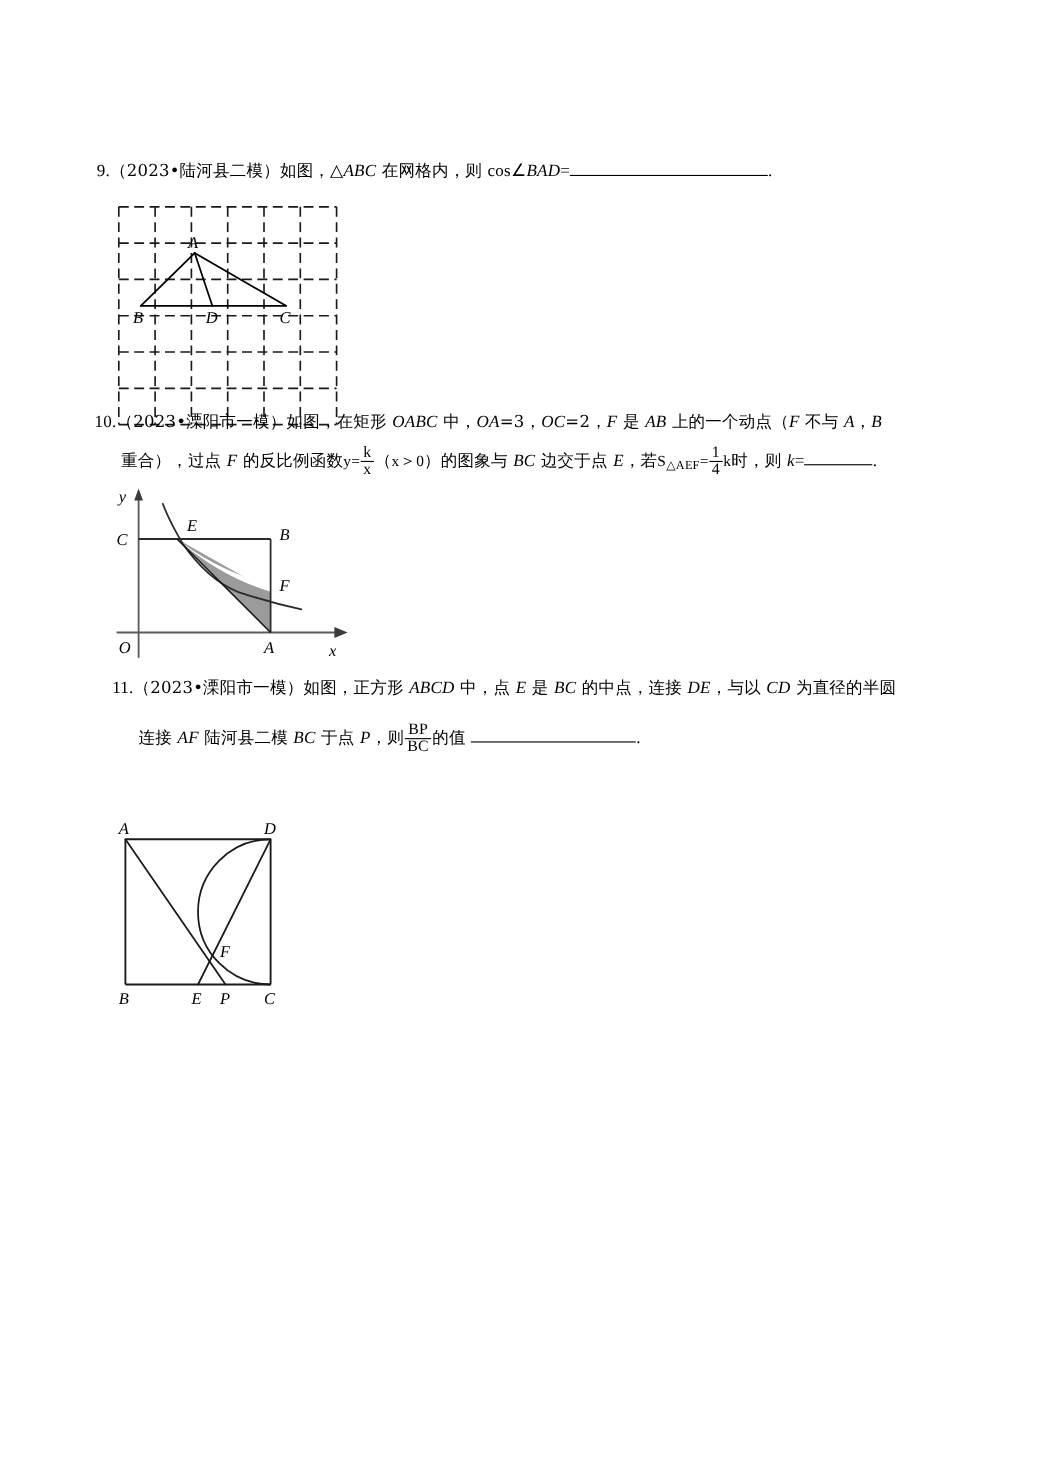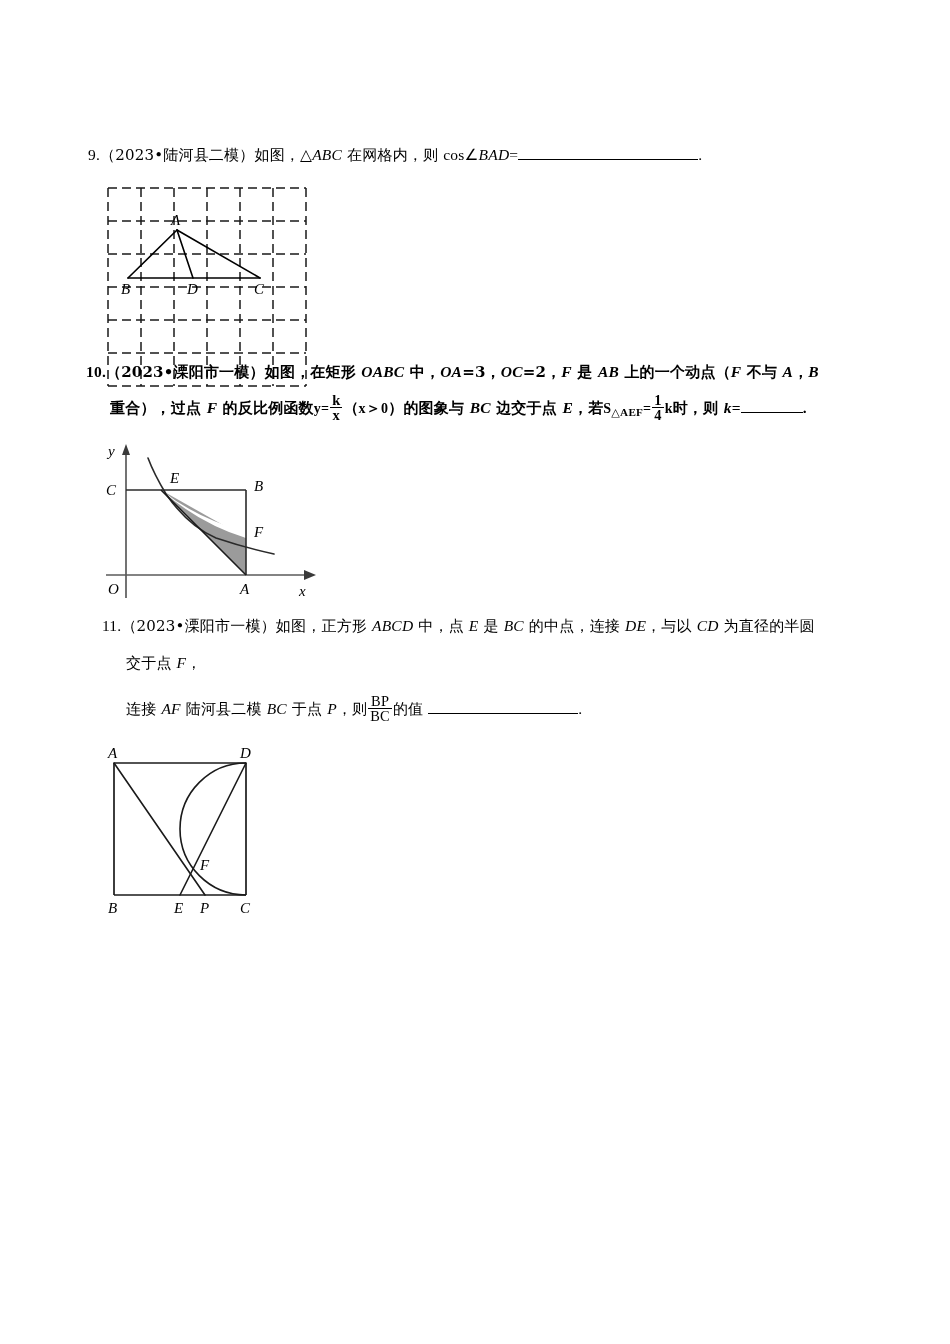--- a/index.html
+++ b/index.html
@@ -102,21 +102,21 @@
         <line x1="73" y1="46" x2="89" y2="94"></line>
         <line x1="24" y1="94" x2="156" y2="94"></line>
       </g>
       <text class="lbl" x="67" y="41">A</text>
       <text class="lbl" x="17" y="110">B</text>
       <text class="lbl" x="83" y="110">D</text>
       <text class="lbl" x="150" y="110">C</text>
     </svg>
   </div>
 
-  <div class="qblock" style="left:86px; top:364px;font-weight:bold;">
+  <div class="qblock" style="left:86px; top:376px;">
     <div class="qline">
       <span class="num">10</span><span class="num">.</span><span class="cn">（</span><span class="cn">2023•溧阳市一模</span><span class="cn">）</span><span class="cn">如图，在矩形 </span><span class="it">OABC</span><span class="cn"> 中，</span><span class="it">OA</span><span class="cn">=3，</span><span class="it">OC</span><span class="cn">=2，</span><span class="it">F</span><span class="cn"> 是 </span><span class="it">AB</span><span class="cn"> 上的一个动点（</span><span class="it">F</span><span class="cn"> 不与 </span><span class="it">A</span><span class="cn">，</span><span class="it">B</span>
     </div>
     <div class="qline" style="margin-top:12px; margin-left:24px;">
       <span class="cn">重合），过点 </span><span class="it">F</span><span class="cn"> 的反比例函数</span><span class="up" style="font-size:14px;">y</span><span class="up" style="font-size:14px;">=</span><span class="frac"><span class="numr">k</span><span class="den">x</span></span><span class="cn">（</span><span class="up" style="font-size:14px;">x</span><span class="cn">＞</span><span class="up" style="font-size:14px;">0</span><span class="cn">）</span><span class="cn">的图象与 </span><span class="it">BC</span><span class="cn"> 边交于点 </span><span class="it">E</span><span class="cn">，若</span><span class="up" style="font-size:14px;">S</span><span class="sub">△AEF</span><span class="up" style="font-size:14px;">=</span><span class="frac"><span class="numr">1</span><span class="den">4</span></span><span class="up" style="font-size:14px;">k</span><span class="cn">时，则 </span><span class="it">k</span><span class="up">=</span><span class="blank" style="width:62px;"></span><span class="up">.</span>
     </div>
   </div>
 
   <div class="fig" style="left:96px; top:438px;">
     <svg width="240" height="165" viewBox="0 0 240 165">
@@ -151,23 +151,20 @@
       <text class="lbl" x="12" y="156">O</text>
       <text class="lbl" x="203" y="158">x</text>
       <text class="lbl" x="12" y="18">y</text>
     </svg>
   </div>
 
   <div class="qblock" style="left:102px; top:618px;">
     <div class="qline">
       <span class="num">11</span><span class="num">.</span><span class="cn">（</span><span class="cn">2023•溧阳市一模</span><span class="cn">）</span><span class="cn">如图，正方形 </span><span class="it">ABCD</span><span class="cn"> 中，点 </span><span class="it">E</span><span class="cn"> 是 </span><span class="it">BC</span><span class="cn"> 的中点，连接 </span><span class="it">DE</span><span class="cn">，与以 </span><span class="it">CD</span><span class="cn"> 为直径的半圆</span>
     </div>
-    <div class="qline" style="margin-top:20px; margin-left:24px;">
-      <span class="cn">交于点 </span><span class="it">F</span><span class="cn">，</span>
-    </div>
     <div class="qline" style="margin-top:22px; margin-left:24px;">
       <span class="cn">连接 </span><span class="it">AF</span><span class="cn"> 陆河县二模 </span><span class="it">BC</span><span class="cn"> 于点 </span><span class="it">P</span><span class="cn">，则</span><span class="frac"><span class="numr">BP</span><span class="den">BC</span></span><span class="cn">的值 </span><span class="blank" style="width:150px;"></span><span class="up">.</span>
     </div>
   </div>
 
   <div class="fig" style="left:104px; top:748px;">
     <svg width="190" height="185" viewBox="0 0 190 185">
 
       <g stroke="#1a1a1a" stroke-width="1.7" fill="none">
         <line x1="10" y1="15" x2="142" y2="15"></line>

